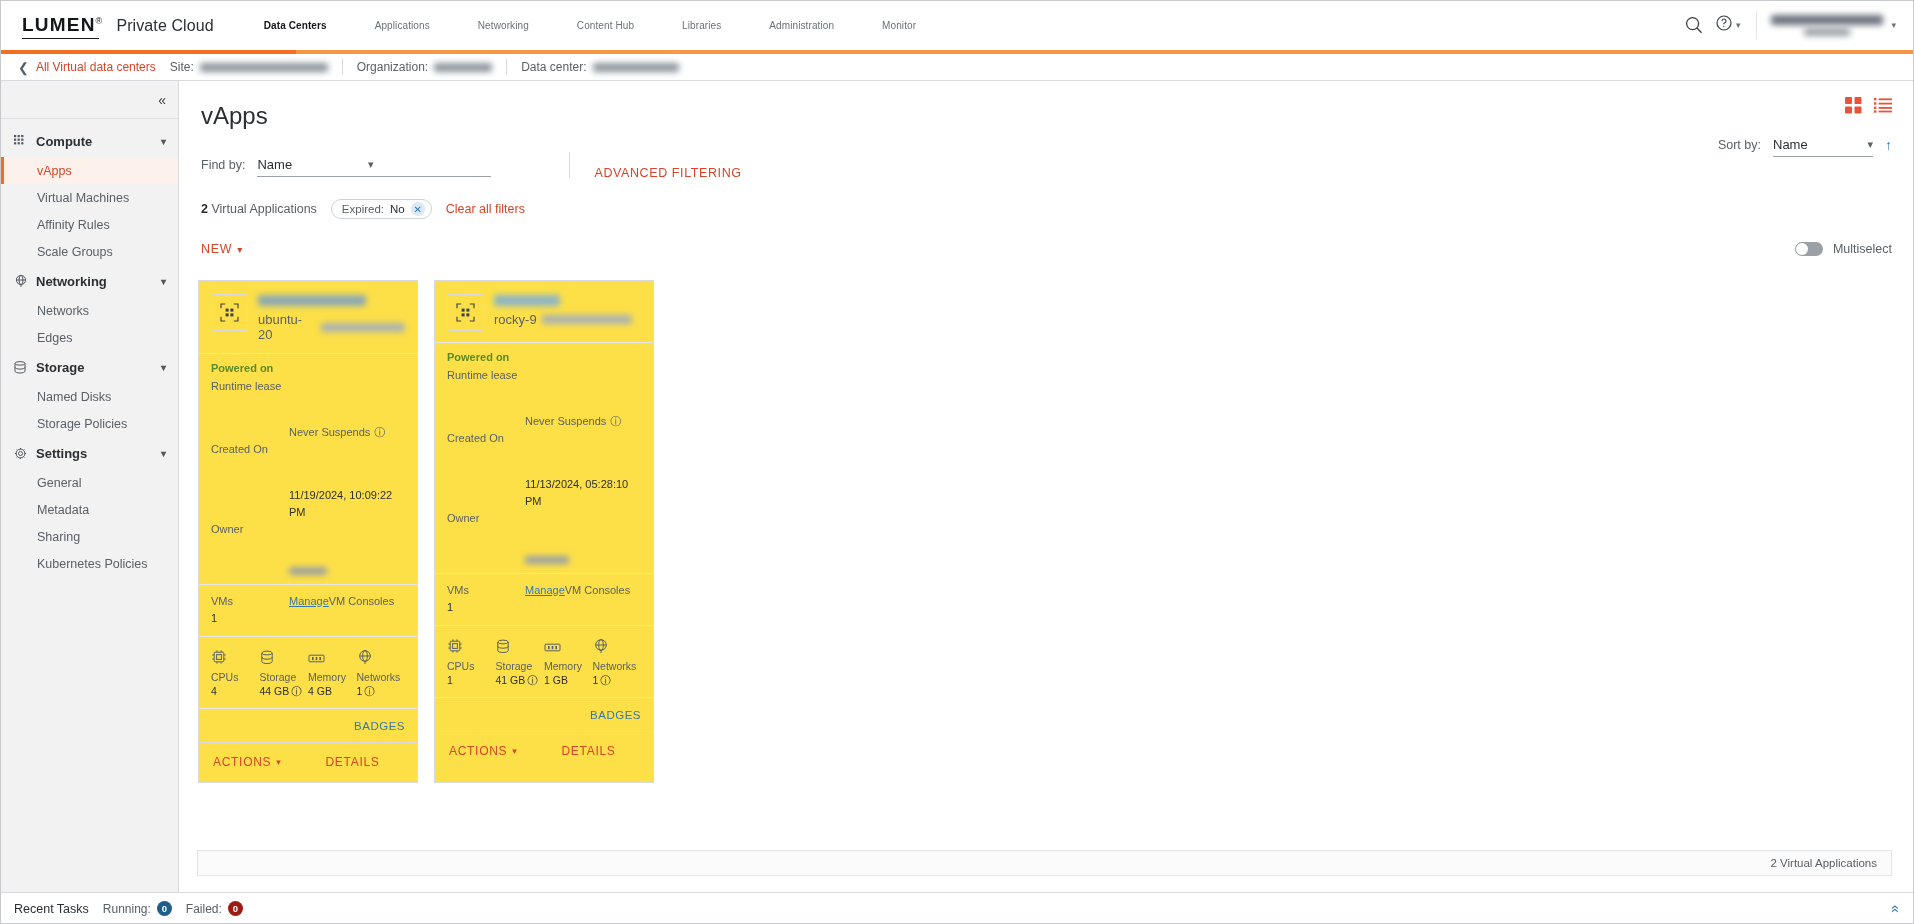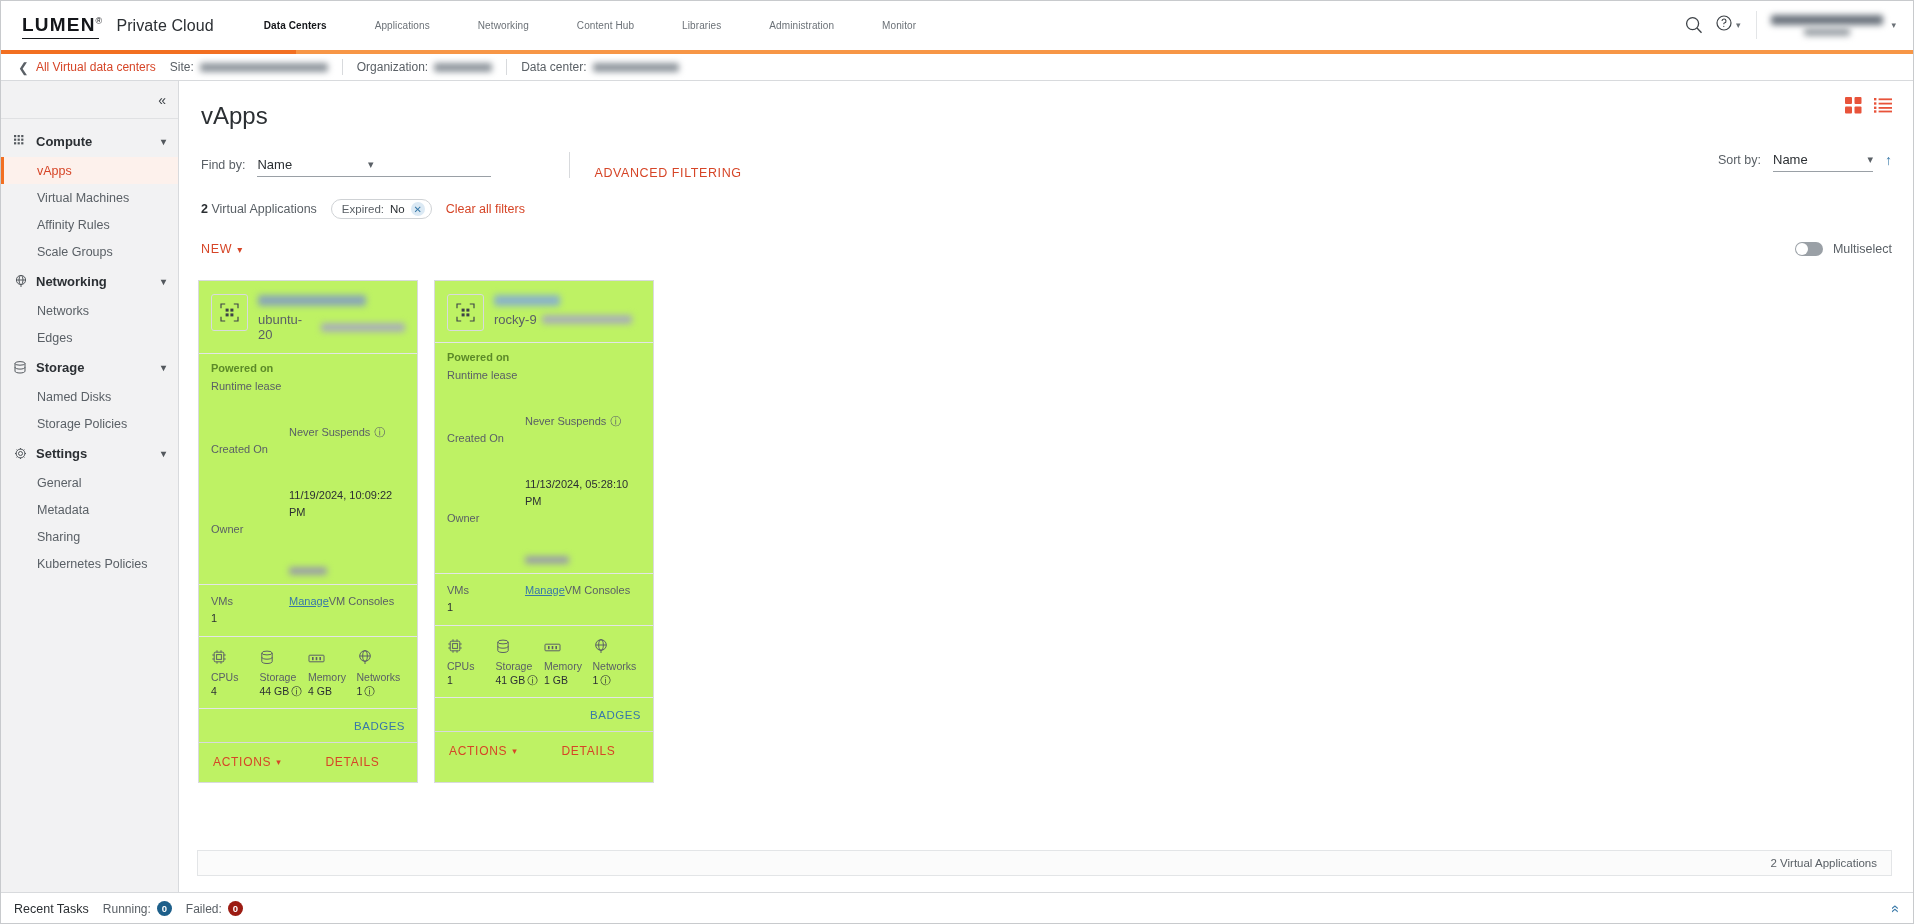--- a/index.html
+++ b/index.html
@@ -103,21 +103,21 @@
   .findby-label { font-size: 12.5px; color: #5a6066; margin-right: 12px; }
   .select-underline {
     width: 234px; border-bottom: 1px solid #9aa0a6; height: 24px;
     display: flex; align-items: center; justify-content: space-between; cursor: pointer;
   }
   .select-underline .sv { font-size: 13px; color: #2b2f33; }
   .select-underline .sc { font-size: 11px; color: #5a6066; padding-right: 118px; }
   .vsep { width: 1px; height: 26px; background: #d8dadd; margin: 0 24px 0 78px; }
   .adv-filter { font-size: 12.5px; color: #d64527; letter-spacing: .6px; cursor: pointer; margin-top: 16px; }
 
-  .sortby-wrap { position: absolute; right: 22px; top: 67px; display: flex; align-items: center; }
+  .sortby-wrap { position: absolute; right: 22px; top: 52px; display: flex; align-items: center; }
   .sortby-label { font-size: 12.5px; color: #5a6066; margin-right: 12px; }
   .sort-select { width: 100px; border-bottom: 1px solid #9aa0a6; height: 24px; display: flex;
       align-items: center; justify-content: space-between; cursor: pointer; }
   .sort-select .sv { font-size: 13px; color: #2b2f33; }
   .sort-select .sc { font-size: 11px; color: #5a6066; }
   .sort-dir { margin-left: 12px; font-size: 14px; color: #3878a8; cursor: pointer; }
 
   .count-row { display: flex; align-items: center; gap: 14px; margin: 18px 0 0 4px; height: 22px; }
   .count-text { font-size: 12.5px; color: #5a6066; }
   .count-text b { color: #2b2f33; }
@@ -141,21 +141,21 @@
   .toggle {
     width: 28px; height: 14px; border-radius: 8px; background: #9aa0a6; position: relative;
   }
   .toggle .knob {
     position: absolute; left: 1px; top: 1px; width: 12px; height: 12px; border-radius: 50%; background: #fff;
   }
   .ms-label { font-size: 12.5px; color: #5a6066; }
 
   
   .cards { display: flex; gap: 16px; margin: 18px 0 0 1px; }
-  .card { width: 220px; border: 1px solid #d8dadd; background: #bef264; display: flex; flex-direction: column; }
+  .card { width: 220px; border: 1px solid #d8dadd; background: #fde047; display: flex; flex-direction: column; }
   .card-head { display: flex; align-items: flex-start; gap: 10px; padding: 13px 12px 11px 12px; }
   .card-thumb {
     width: 37px; height: 37px; border: 1px solid #d8dadd; border-radius: 3px; flex: 0 0 37px;
     display: flex; align-items: center; justify-content: center;
   }
   .card-titles { padding-top: 1px; min-width: 0; flex: 1; }
   .card-title-blur { height: 11px; width: 108px; border-radius: 2px; filter: blur(3.3px); margin-bottom: 6px; }
   .card-sub { display: flex; align-items: center; gap: 5px; }
   .card-sub .os { font-size: 13px; color: #5a6066; }
   .card-sub .blur2 { height: 9px; width: 84px; border-radius: 2px; filter: blur(3.3px); }

